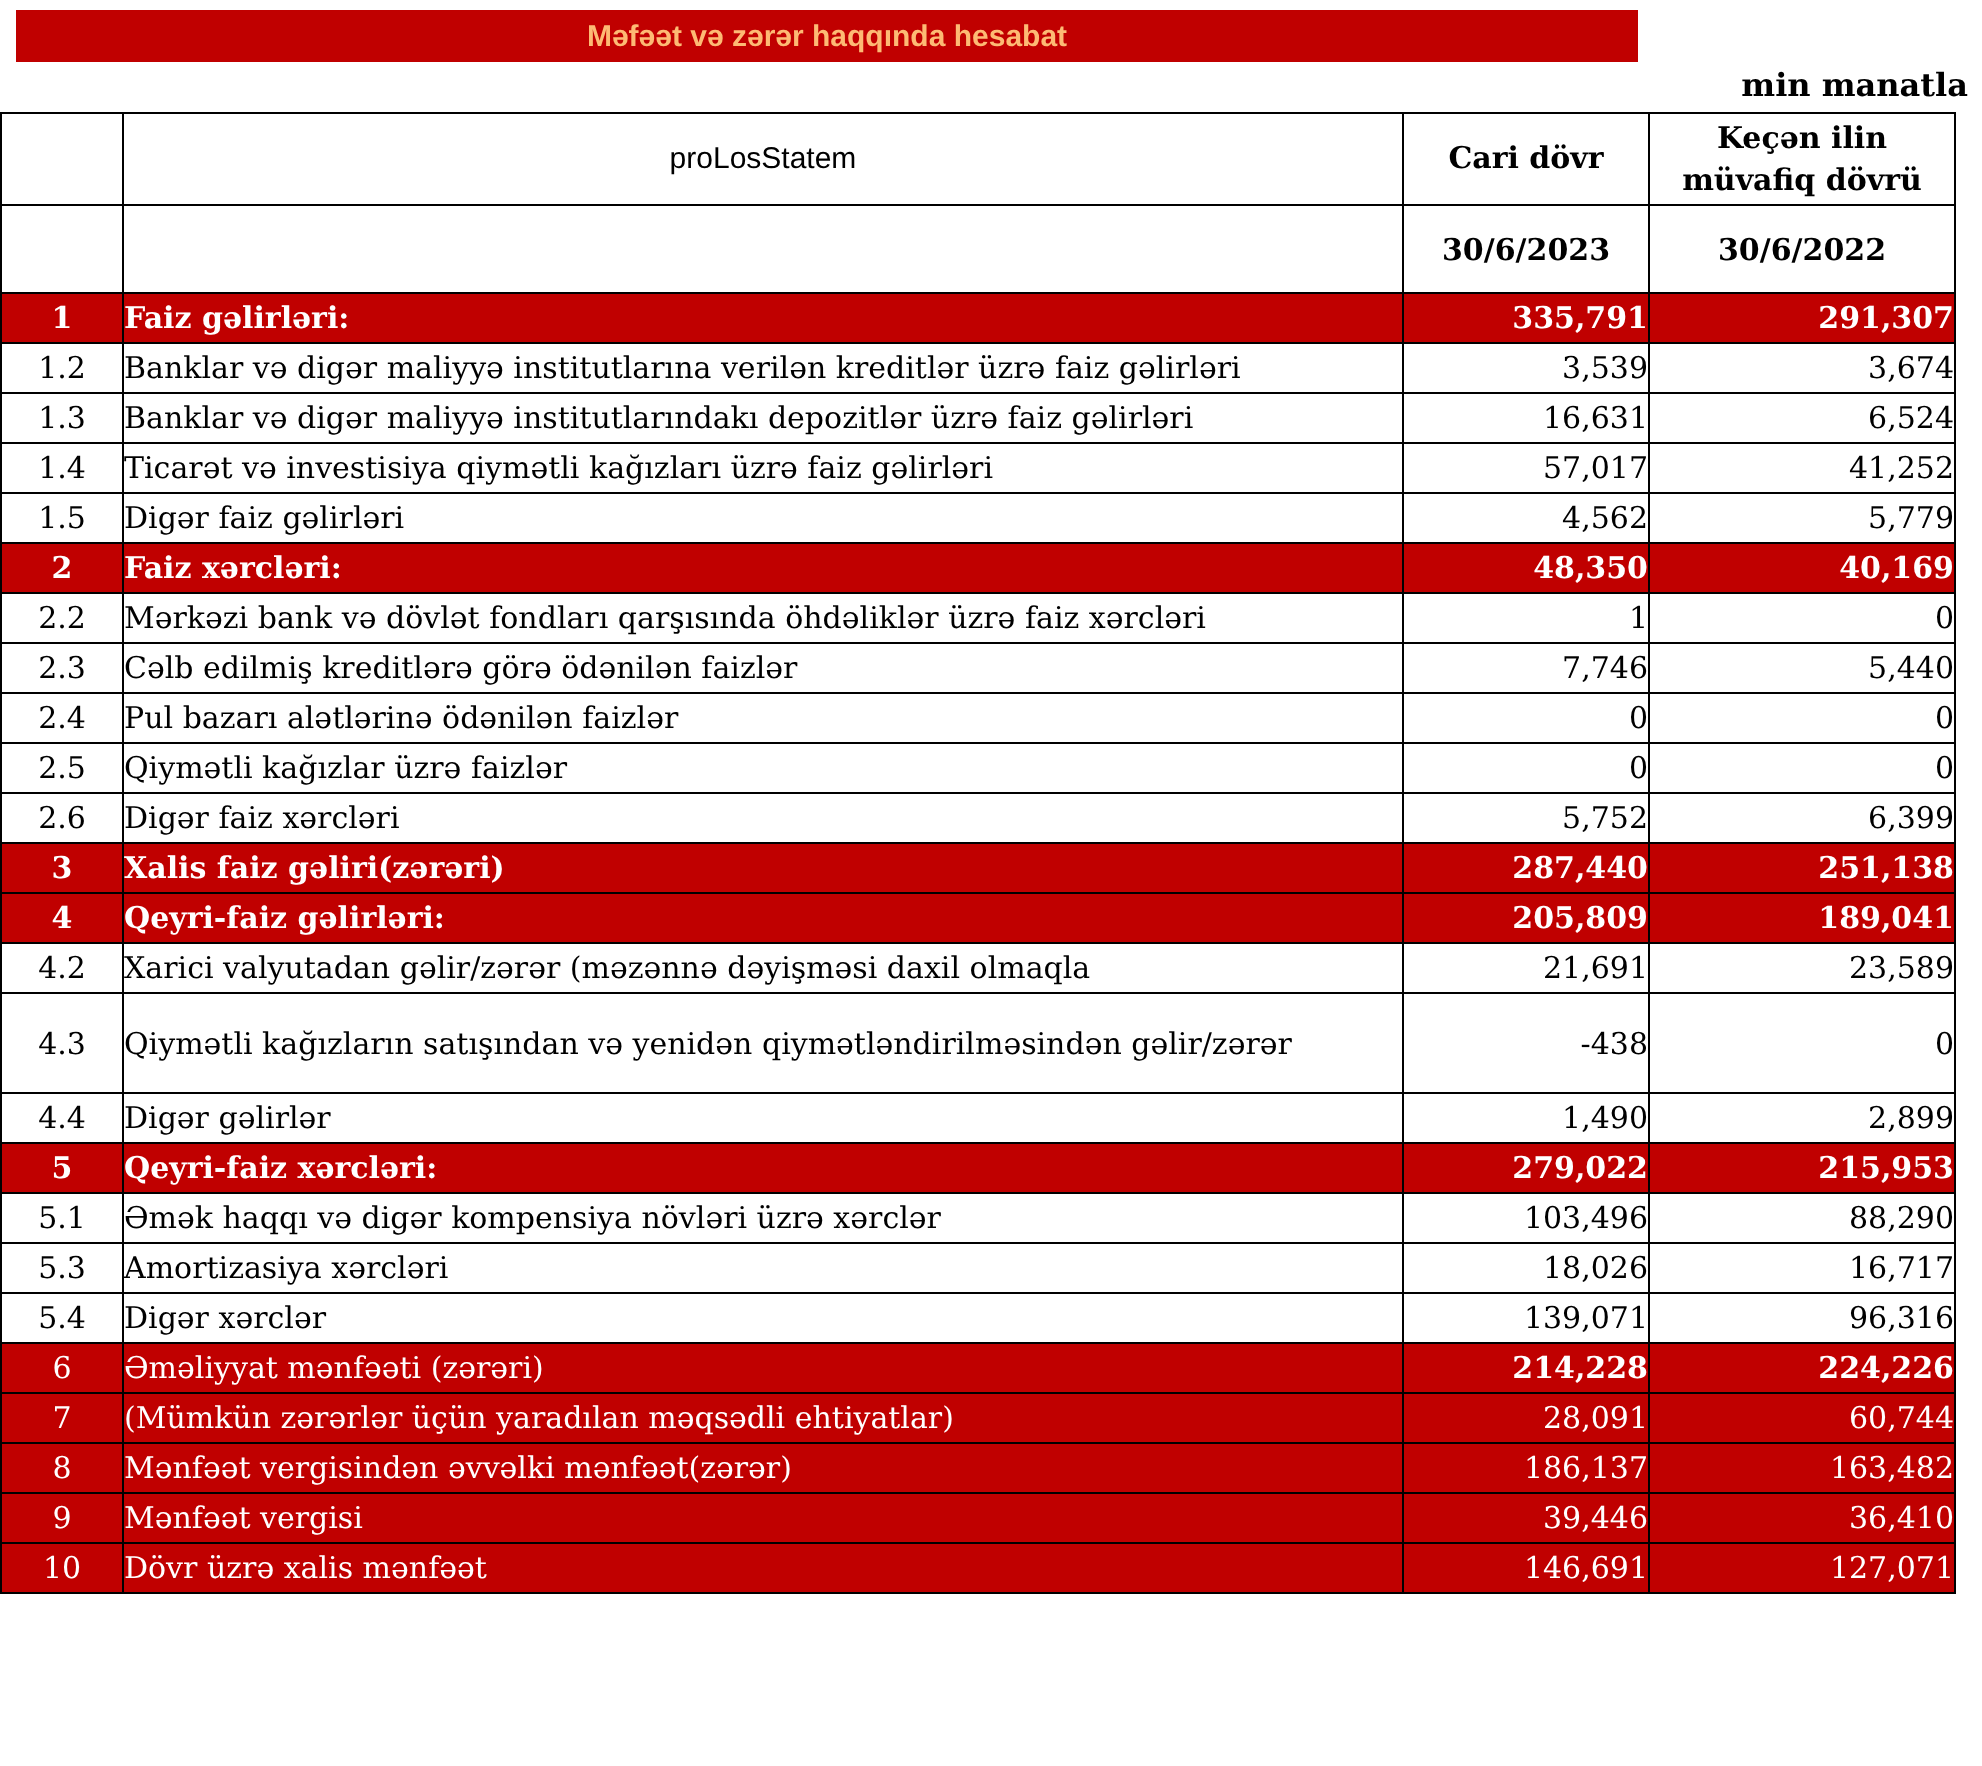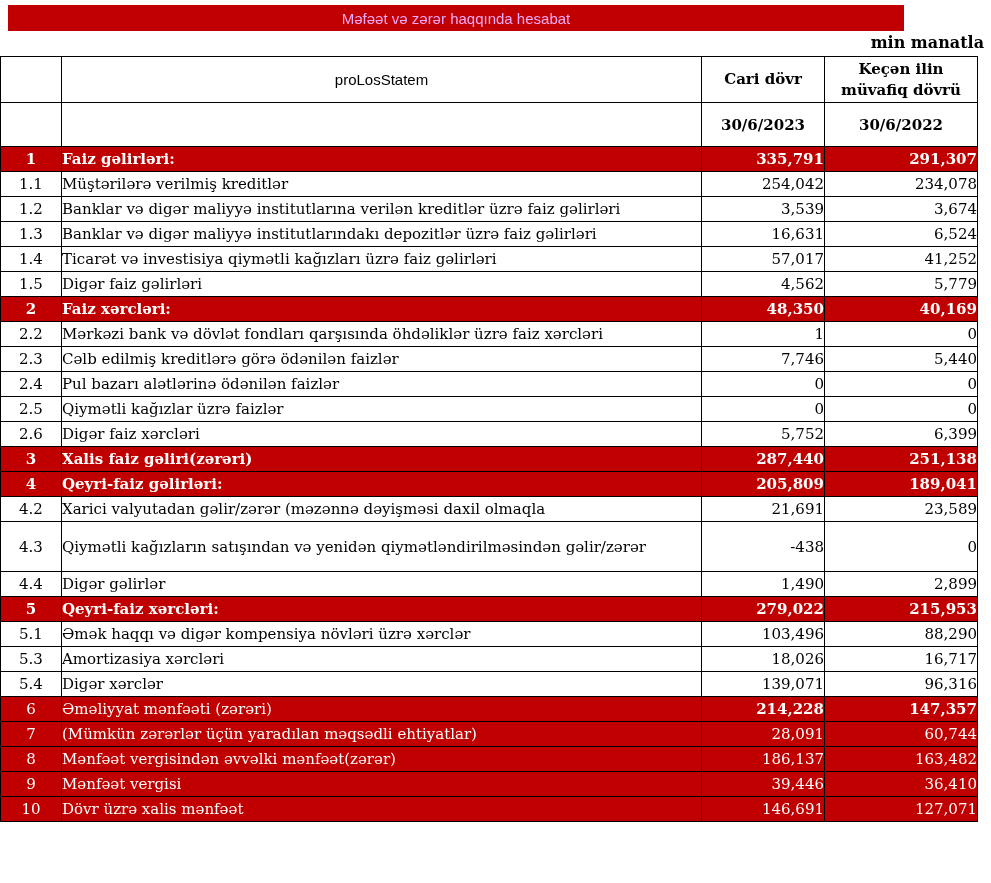--- a/index.html
+++ b/index.html
@@ -10,26 +10,26 @@
     height: 883px;
     background: #ffffff;
     font-family: "DejaVu Serif", "Liberation Serif", serif;
     color: #000000;
     overflow: hidden;
   }
   .title-bar {
     position: absolute;
     left: 8px;
     top: 5px;
-    width: 896px;
+    width: 811px;
     height: 26px;
     background: var(--accent, #C00000);
-    color: #f0abfc;
+    color: #fdba74;
     font-family: "Liberation Sans", "DejaVu Sans", sans-serif;
-    font-weight: normal;
+    font-weight: bold;
     font-size: 15px;
     display: flex;
     align-items: center;
     justify-content: center;
   }
   .unit-note {
     position: absolute;
     top: 33px;
     right: 7px;
     font-size: 16px;
@@ -117,26 +117,20 @@
       </tr>
     </thead>
     <tbody id="rows-body">
         <tr class="red">
           <td class="c-num b">1</td>
           <td class="c-label b">Faiz gəlirləri:</td>
           <td class="c-val b">335,791</td>
           <td class="c-val b">291,307</td>
         </tr>
         <tr>
-          <td class="c-num">1.1</td>
-          <td class="c-label">Müştərilərə verilmiş kreditlər</td>
-          <td class="c-val">254,042</td>
-          <td class="c-val">234,078</td>
-        </tr>
-        <tr>
           <td class="c-num">1.2</td>
           <td class="c-label">Banklar və digər maliyyə institutlarına verilən kreditlər üzrə faiz gəlirləri</td>
           <td class="c-val">3,539</td>
           <td class="c-val">3,674</td>
         </tr>
         <tr>
           <td class="c-num">1.3</td>
           <td class="c-label">Banklar və digər maliyyə institutlarındakı depozitlər üzrə faiz gəlirləri</td>
           <td class="c-val">16,631</td>
           <td class="c-val">6,524</td>
@@ -240,21 +234,21 @@
         <tr>
           <td class="c-num">5.4</td>
           <td class="c-label">Digər xərclər</td>
           <td class="c-val">139,071</td>
           <td class="c-val">96,316</td>
         </tr>
         <tr class="red">
           <td class="c-num">6</td>
           <td class="c-label">Əməliyyat mənfəəti (zərəri)</td>
           <td class="c-val b">214,228</td>
-          <td class="c-val b">147,357</td>
+          <td class="c-val b">224,226</td>
         </tr>
         <tr class="red">
           <td class="c-num">7</td>
           <td class="c-label">(Mümkün zərərlər üçün yaradılan məqsədli ehtiyatlar)</td>
           <td class="c-val">28,091</td>
           <td class="c-val">60,744</td>
         </tr>
         <tr class="red">
           <td class="c-num">8</td>
           <td class="c-label">Mənfəət vergisindən əvvəlki mənfəət(zərər)</td>

